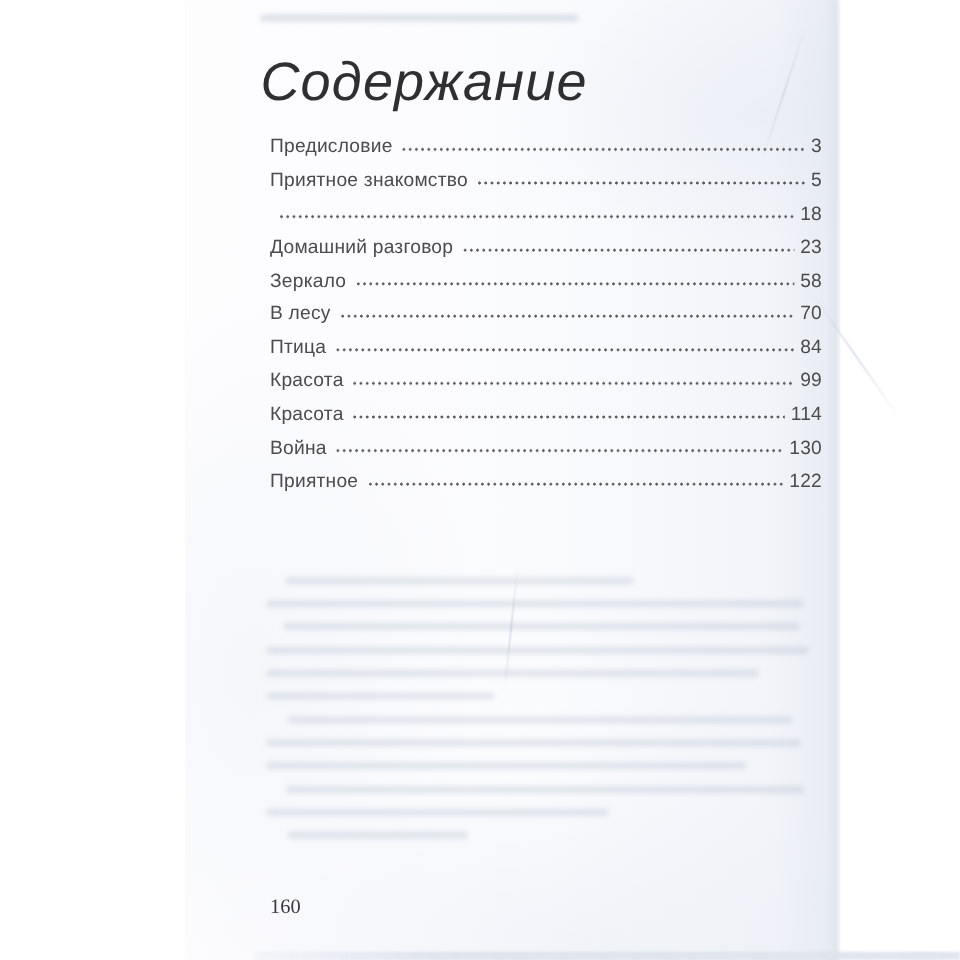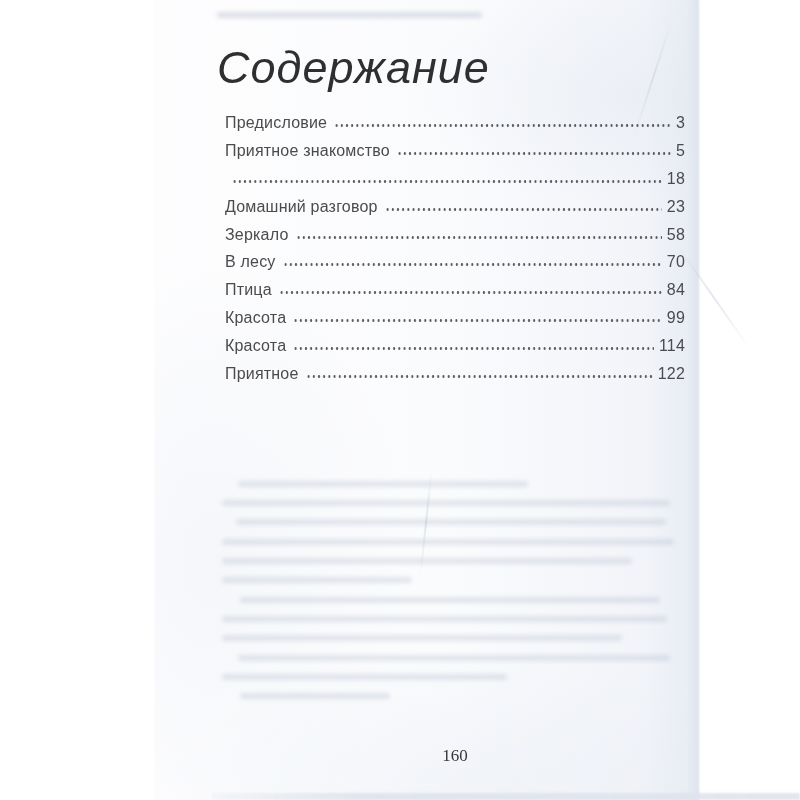--- a/index.html
+++ b/index.html
@@ -86,21 +86,20 @@
   }
   .toc-page {
     flex-shrink: 0;
     white-space: nowrap;
   }
   .folio {
     position: absolute;
     left: 225px;
     top: 746px;
     width: 460px;
-    text-align: center;
     font-family: "Liberation Serif", serif;
     font-size: 17px;
     color: var(--folio_text, #38383a);
   }
   
   .ghost-line {
     position: absolute;
     height: 6px;
     border-radius: 3px;
     background: rgba(168,178,198,0.30);
@@ -191,20 +190,25 @@
         <span class="toc-dots"></span>
         <span class="toc-page">99</span>
       </div>
 
       <div class="toc-row">
         <span class="toc-label">Красота</span>
         <span class="toc-dots"></span>
         <span class="toc-page">114</span>
       </div>
 
+      <div class="toc-row">
+        <span class="toc-label">Война</span>
+        <span class="toc-dots"></span>
+        <span class="toc-page">130</span>
+      </div>
 
       <div class="toc-row">
         <span class="toc-label">Приятное</span>
         <span class="toc-dots"></span>
         <span class="toc-page">122</span>
       </div>
     </div>
 
   <div>
     <div class="ghost-line" style="left:238px; top:481px; width:290px;"></div>

